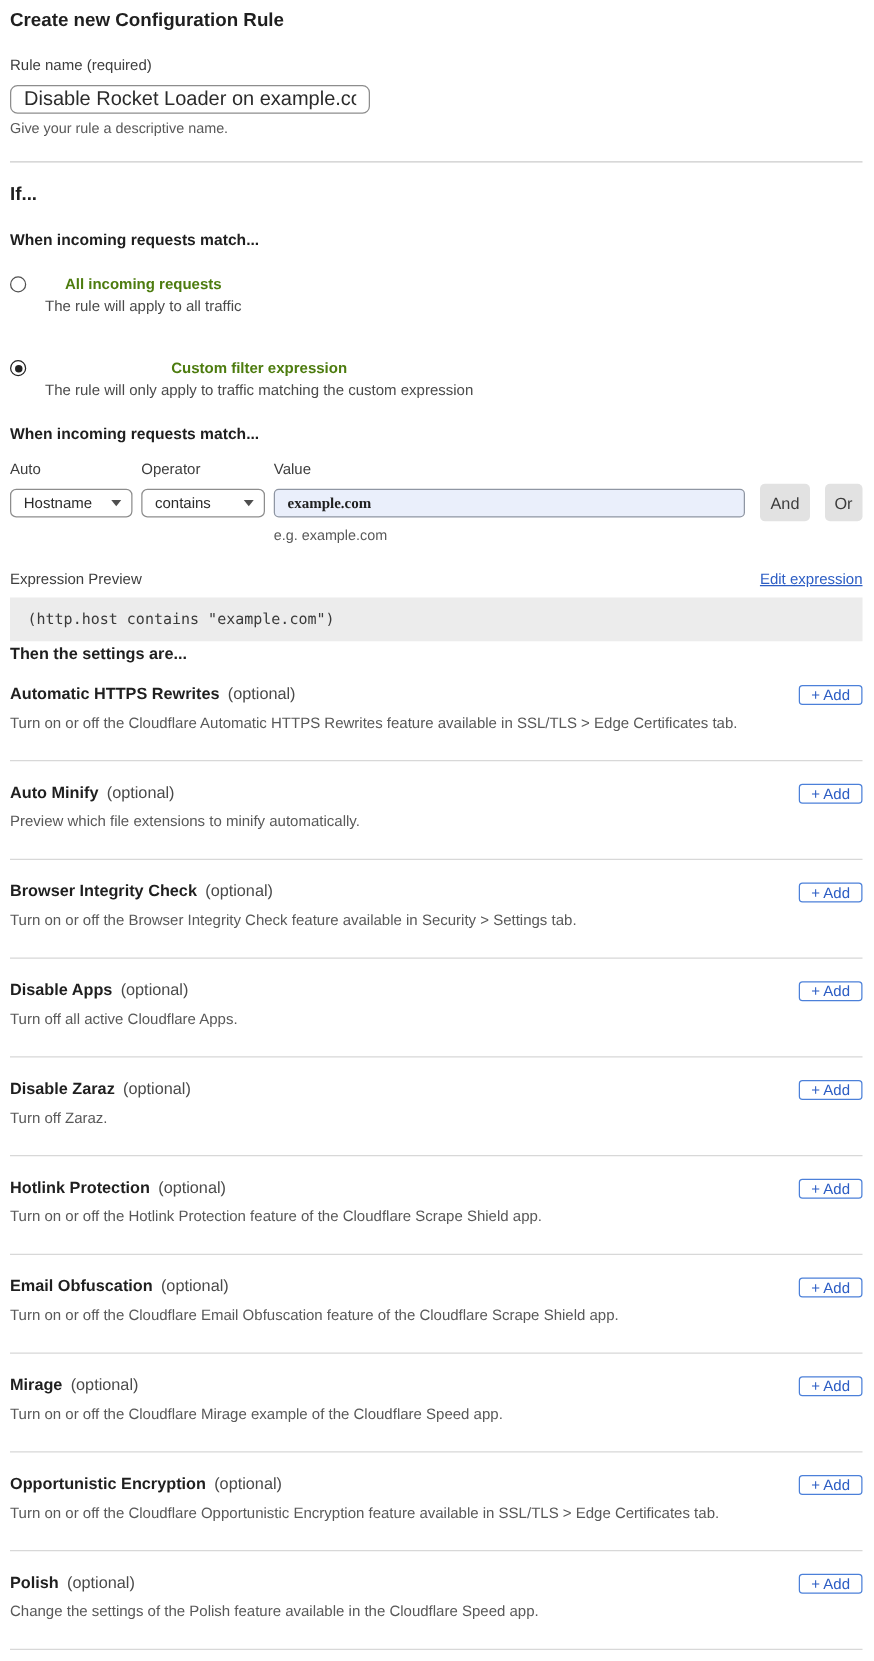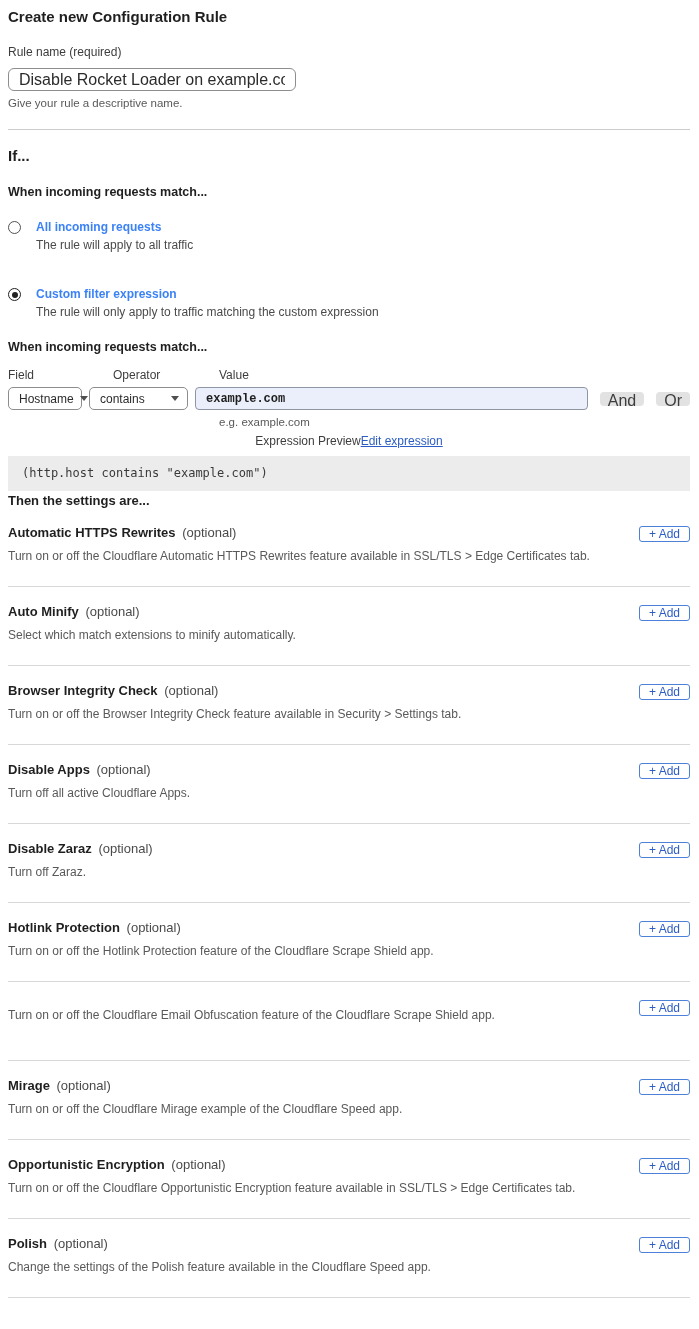--- a/index.html
+++ b/index.html
@@ -80,89 +80,89 @@
   .radio.checked { border-color: #222; }
   .radio.checked::after {
     content: "";
     position: absolute;
     left: 2.5px; top: 2.5px;
     width: 6px; height: 6px;
     border-radius: 50%;
     background: #222;
   }
   .radio-texts { margin-left: 15px; }
-  .radio-label { font-size: 12px; font-weight: bold; color: #3b82f6; }
+  .radio-label { font-size: 12px; font-weight: bold; color: #4d7c0f; text-align: center; }
   .radio-desc { font-size: 12px; color: #4a4a4a; margin-top: 4px; }
 
   .builder-labels { display: flex; margin-top: 14px; }
   .builder-labels .col-field { width: 105px; }
   .builder-labels .col-operator { width: 106px; }
   .builder-row { display: flex; margin-top: 5px; align-items: center; }
   .select {
     height: 23px;
     border: 1px solid #8d8d8d;
     border-radius: 5px;
     background: #fff;
     display: flex;
     align-items: center;
     justify-content: space-between;
     padding: 0 8px 0 10px;
     font-size: 12px;
     color: #2b2b2b;
     cursor: pointer;
   }
-  .select-field { width: 74px; margin-right: 7px; }
+  .select-field { width: 98px; margin-right: 7px; }
   .select-operator { width: 99px; margin-right: 7px; }
   .caret {
     width: 0; height: 0;
     border-left: 4px solid transparent;
     border-right: 4px solid transparent;
     border-top: 5px solid #4f4f4f;
     margin-left: 6px;
     flex: none;
   }
   .value-input {
     flex: 1;
     height: 23px;
     border: 1px solid #8f96a3;
     border-radius: 4px;
     background: #eaeffb;
     padding: 0 10px;
-    font-family: Liberation Mono, monospace;
+    font-family: Liberation Serif, serif;
     font-size: 12px;
     font-weight: bold;
     color: #1f1f1f;
     outline: none;
     min-width: 0;
   }
   .andor-btn {
-    height: 14px;
+    height: 30px;
     border: none;
     border-radius: 4px;
     background: #e2e2e2;
     color: #3d3d3d;
     font-family: "Liberation Sans", sans-serif;
-    font-size: 16px;
+    font-size: 13px;
     padding: 0 8px;
     cursor: pointer;
   }
   .and-btn { margin-left: 12px; }
   .or-btn { margin-left: 12px; }
   .value-hint {
     margin-left: 211px;
     margin-top: 6px;
     font-size: 11.5px;
     color: #595959;
   }
 
   .expr-head {
     display: flex;
-    justify-content: center;
+    justify-content: space-between;
     align-items: baseline;
-    margin-top: 6px;
+    margin-top: 21px;
   }
   .edit-link {
     font-size: 12px;
     color: #2c5dc4;
     text-decoration: underline;
     cursor: pointer;
   }
   .code-block {
     margin-top: 8px;
     background: #ececec;
@@ -234,21 +234,21 @@
     <span class="radio checked"></span>
     <span class="radio-texts">
       <div class="radio-label">Custom filter expression</div>
       <div class="radio-desc">The rule will only apply to traffic matching the custom expression</div>
     </span>
   </div>
 
   <div class="h-match">When incoming requests match...</div>
 
   <div class="builder-labels">
-    <span class="field-label col-field">Field</span>
+    <span class="field-label col-field">Auto</span>
     <span class="field-label col-operator">Operator</span>
     <span class="field-label">Value</span>
   </div>
 
   <div class="builder-row">
     <div class="select select-field">
       <span>Hostname</span>
       <span class="caret"></span>
     </div>
     <div class="select select-operator">
@@ -280,21 +280,21 @@
     </div>
     <button class="add-btn">+ Add</button>
   </div>
 
   <div class="setting-row">
     <div class="setting-info">
       <div class="setting-title">
         <span class="setting-name">Auto Minify</span>
         <span class="setting-optional">(optional)</span>
       </div>
-      <div class="setting-desc">Select which match extensions to minify automatically.</div>
+      <div class="setting-desc">Preview which file extensions to minify automatically.</div>
     </div>
     <button class="add-btn">+ Add</button>
   </div>
 
   <div class="setting-row">
     <div class="setting-info">
       <div class="setting-title">
         <span class="setting-name">Browser Integrity Check</span>
         <span class="setting-optional">(optional)</span>
       </div>
@@ -331,20 +331,24 @@
         <span class="setting-name">Hotlink Protection</span>
         <span class="setting-optional">(optional)</span>
       </div>
       <div class="setting-desc">Turn on or off the Hotlink Protection feature of the Cloudflare Scrape Shield app.</div>
     </div>
     <button class="add-btn">+ Add</button>
   </div>
 
   <div class="setting-row">
     <div class="setting-info">
+      <div class="setting-title">
+        <span class="setting-name">Email Obfuscation</span>
+        <span class="setting-optional">(optional)</span>
+      </div>
       <div class="setting-desc">Turn on or off the Cloudflare Email Obfuscation feature of the Cloudflare Scrape Shield app.</div>
     </div>
     <button class="add-btn">+ Add</button>
   </div>
 
   <div class="setting-row">
     <div class="setting-info">
       <div class="setting-title">
         <span class="setting-name">Mirage</span>
         <span class="setting-optional">(optional)</span>

